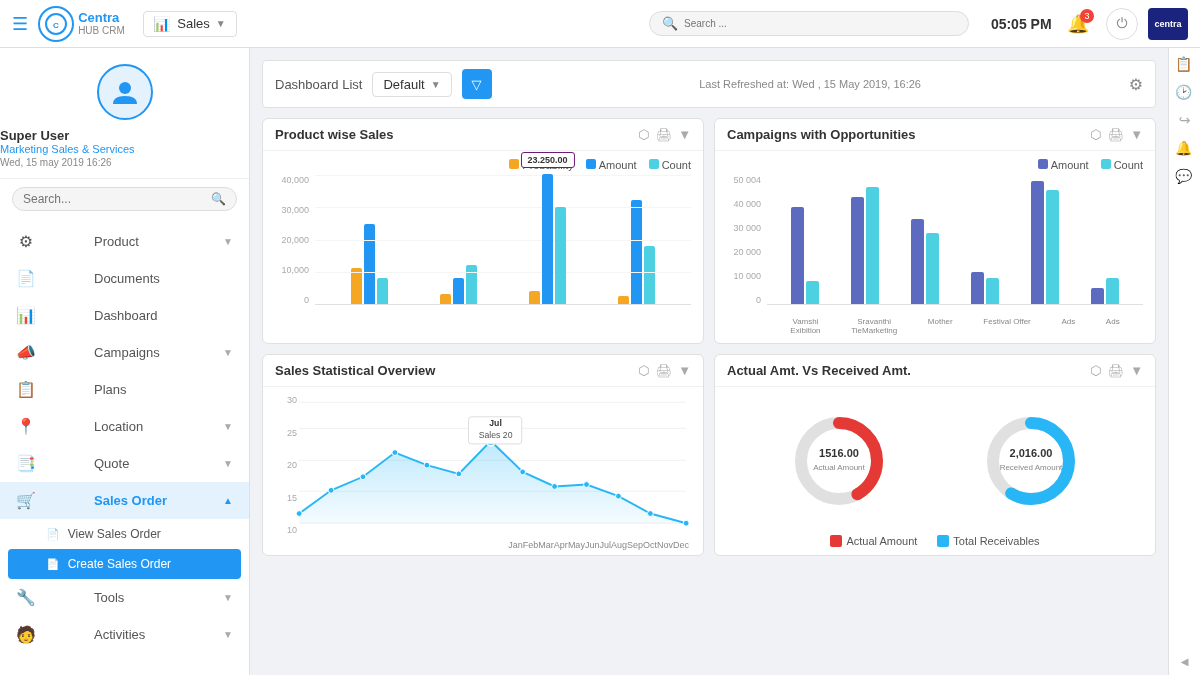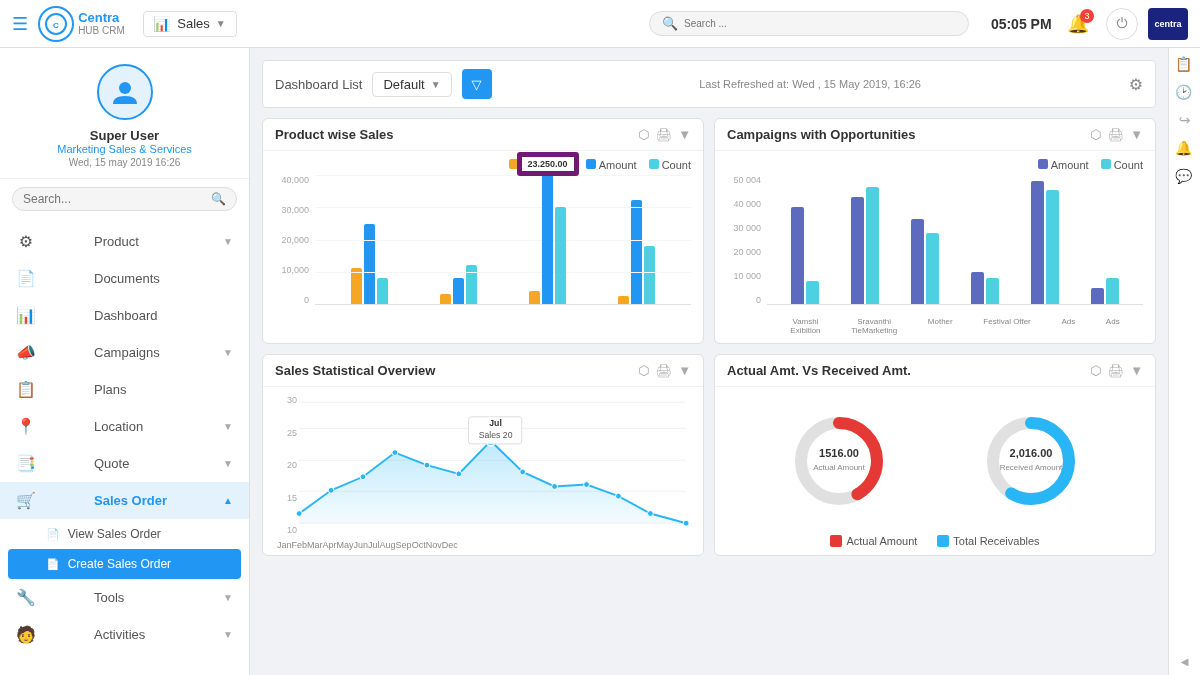--- a/index.html
+++ b/index.html
@@ -45,21 +45,21 @@
     .topnav-avatar {
       width: 40px; height: 32px; background: #1a237e; border-radius: 4px;
       display: flex; align-items: center; justify-content: center; cursor: pointer;
     }
 
     
     .sidebar {
       position: fixed; top: 48px; left: 0; bottom: 0; width: 250px;
       background: #fff; border-right: 1px solid #e0e0e0; overflow-y: auto; z-index: 50;
     }
-    .sidebar-user { text-align: center; padding: 16px 0 10px; border-bottom: 1px solid #eee; }
+    .sidebar-user { padding: 16px 0 10px; border-bottom: 1px solid #eee; }
     .sidebar-avatar {
       width: 56px; height: 56px; border-radius: 50%; border: 2px solid #2196f3;
       display: flex; align-items: center; justify-content: center; margin: 0 auto 8px;
       background: #e3f2fd;
     }
     .sidebar-avatar svg { width: 32px; height: 32px; fill: #2196f3; }
     .sidebar-username { font-size: 13px; font-weight: 600; color: #333; }
     .sidebar-role { font-size: 11px; color: #2196f3; }
     .sidebar-date { font-size: 10px; color: #888; margin-top: 2px; }
     .sidebar-search {
@@ -321,21 +321,21 @@
 
               <div style="display:flex;flex-direction:column;align-items:center;">
                 <div style="display:flex;align-items:flex-end;gap:2px;height:130px;">
                   <div style="width:11px;height:10px;background:#f5a623;border-radius:2px 2px 0 0;"></div>
                   <div style="width:11px;height:26px;background:#2196f3;border-radius:2px 2px 0 0;"></div>
                   <div style="width:11px;height:39px;background:#4dd0e1;border-radius:2px 2px 0 0;"></div>
                 </div>
               </div>
 
               <div style="display:flex;flex-direction:column;align-items:center;position:relative;">
-                <div style="position:absolute;top:-22px;left:50%;transform:translateX(-50%);background:#fff;border:5px solid #701a75;padding:2px 6px;font-size:9px;font-weight:bold;white-space:nowrap;border-radius:3px;">23.250.00</div>
+                <div style="position:absolute;top:-22px;left:50%;transform:translateX(-50%);background:#fff;border:1px solid #701a75;padding:2px 6px;font-size:9px;font-weight:bold;white-space:nowrap;border-radius:3px;">23.250.00</div>
                 <div style="display:flex;align-items:flex-end;gap:2px;height:130px;">
                   <div style="width:11px;height:13px;background:#f5a623;border-radius:2px 2px 0 0;"></div>
                   <div style="width:11px;height:130px;background:#2196f3;border-radius:2px 2px 0 0;"></div>
                   <div style="width:11px;height:97px;background:#4dd0e1;border-radius:2px 2px 0 0;"></div>
                 </div>
               </div>
 
               <div style="display:flex;flex-direction:column;align-items:center;">
                 <div style="display:flex;align-items:flex-end;gap:2px;height:130px;">
                   <div style="width:11px;height:8px;background:#f5a623;border-radius:2px 2px 0 0;"></div>
@@ -483,21 +483,21 @@
             <circle cx="322" cy="90" r="3" fill="#29b6f6" stroke="#fff" stroke-width="1"></circle>
             <circle cx="355" cy="102" r="3" fill="#29b6f6" stroke="#fff" stroke-width="1"></circle>
             <circle cx="388" cy="120" r="3" fill="#29b6f6" stroke="#fff" stroke-width="1"></circle>
             <circle cx="425" cy="130" r="3" fill="#29b6f6" stroke="#fff" stroke-width="1"></circle>
 
             <rect x="200" y="20" width="55" height="28" rx="3" fill="#fff" stroke="#ddd" stroke-width="1"></rect>
             <text x="228" y="30" text-anchor="middle" font-size="9" font-weight="bold" fill="#333">Jul</text>
             <text x="228" y="42" text-anchor="middle" font-size="9" fill="#555">Sales 20</text>
           </svg>
           
-          <div style="display:flex;justify-content:flex-start;padding:0 2px;font-size:9px;color:#888;margin-top:-8px;">
+          <div style="display:flex;justify-content:flex-end;padding:0 2px;font-size:9px;color:#888;margin-top:-8px;margin-left:39px;">
             <span>Jan</span>
               <span>Feb</span>
               <span>Mar</span>
             <span>Apr</span>
               <span>May</span>
               <span>Jun</span>
             <span>Jul</span>
               <span>Aug</span>
               <span>Sep</span>
             <span>Oct</span>

